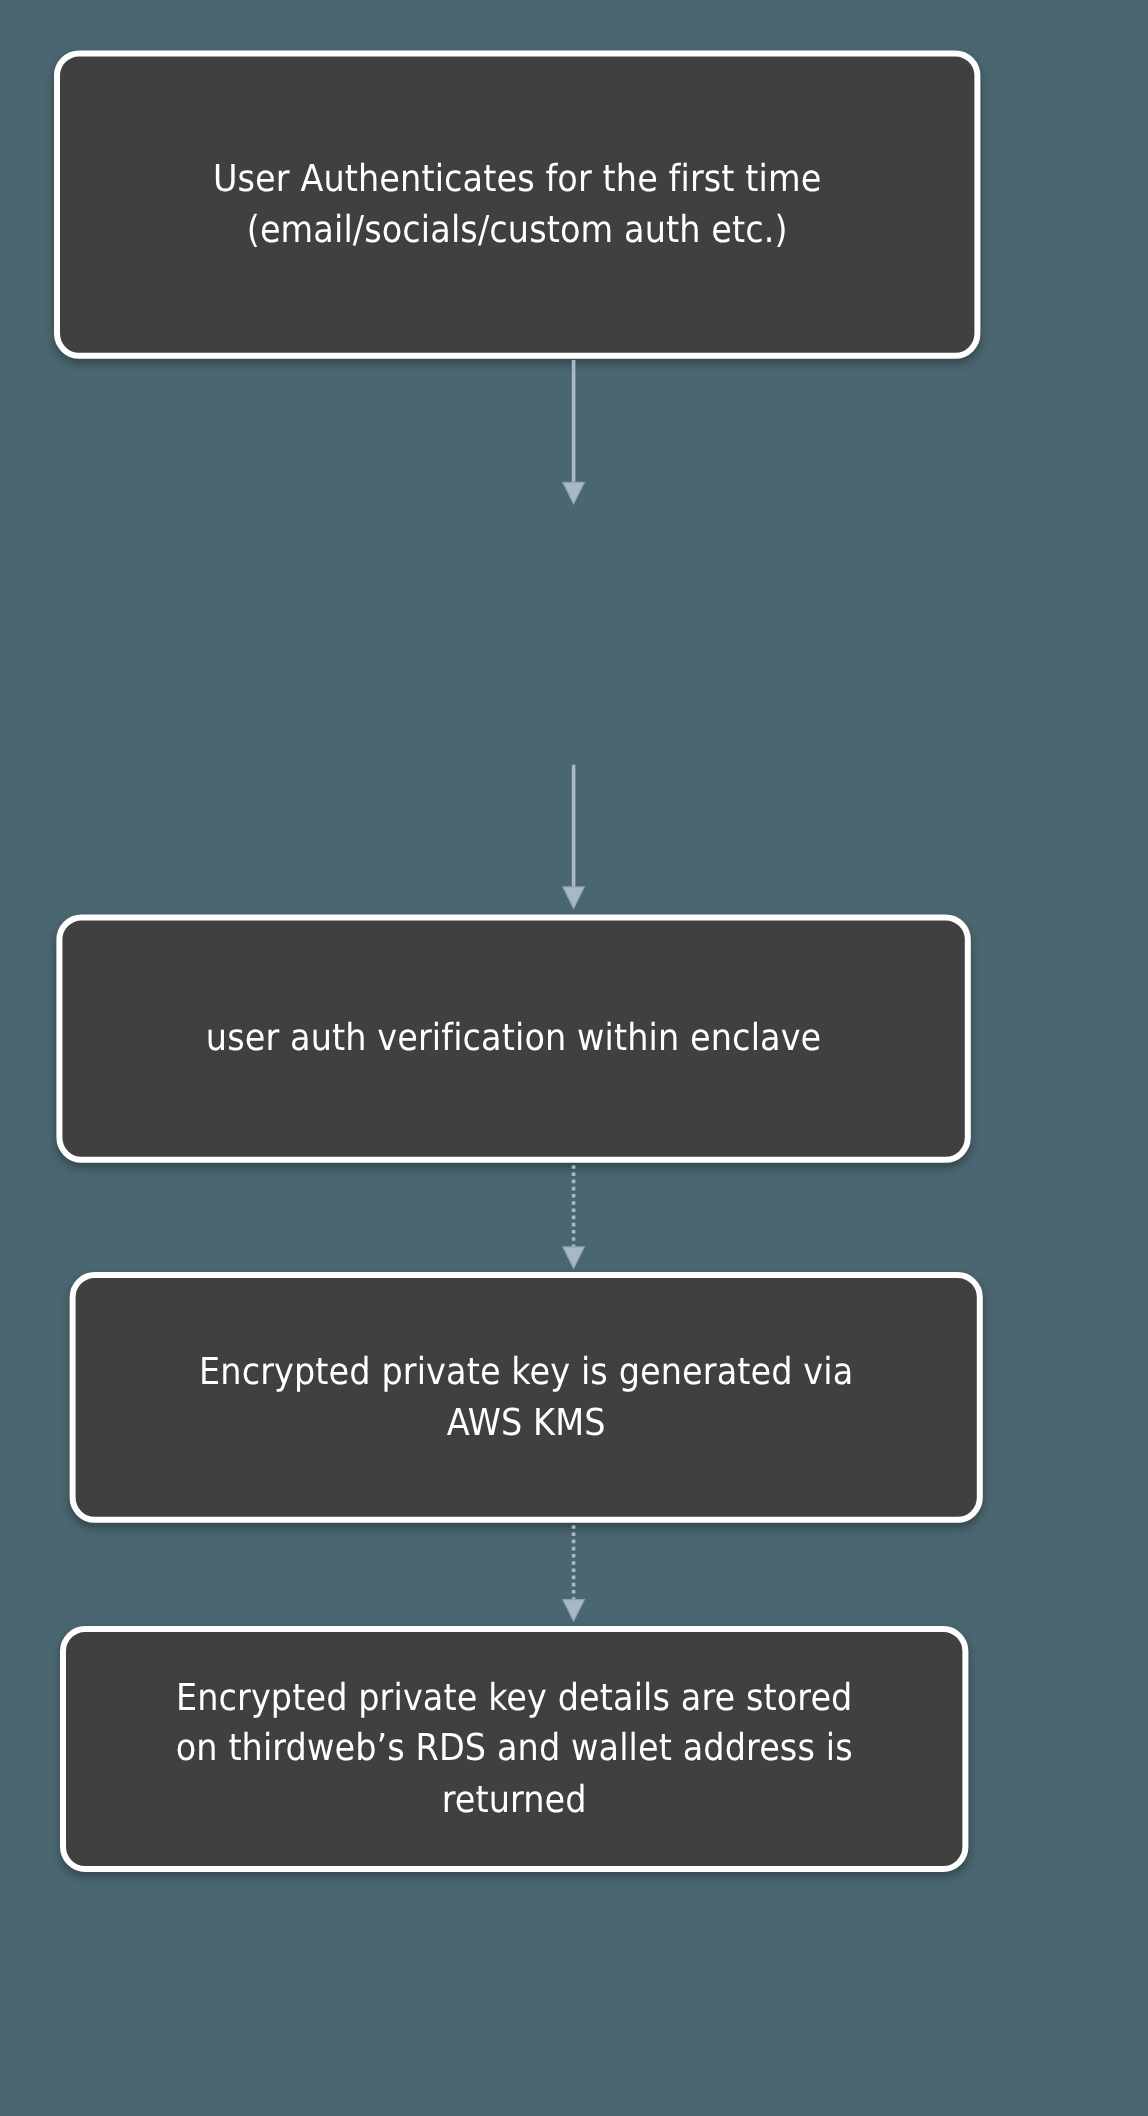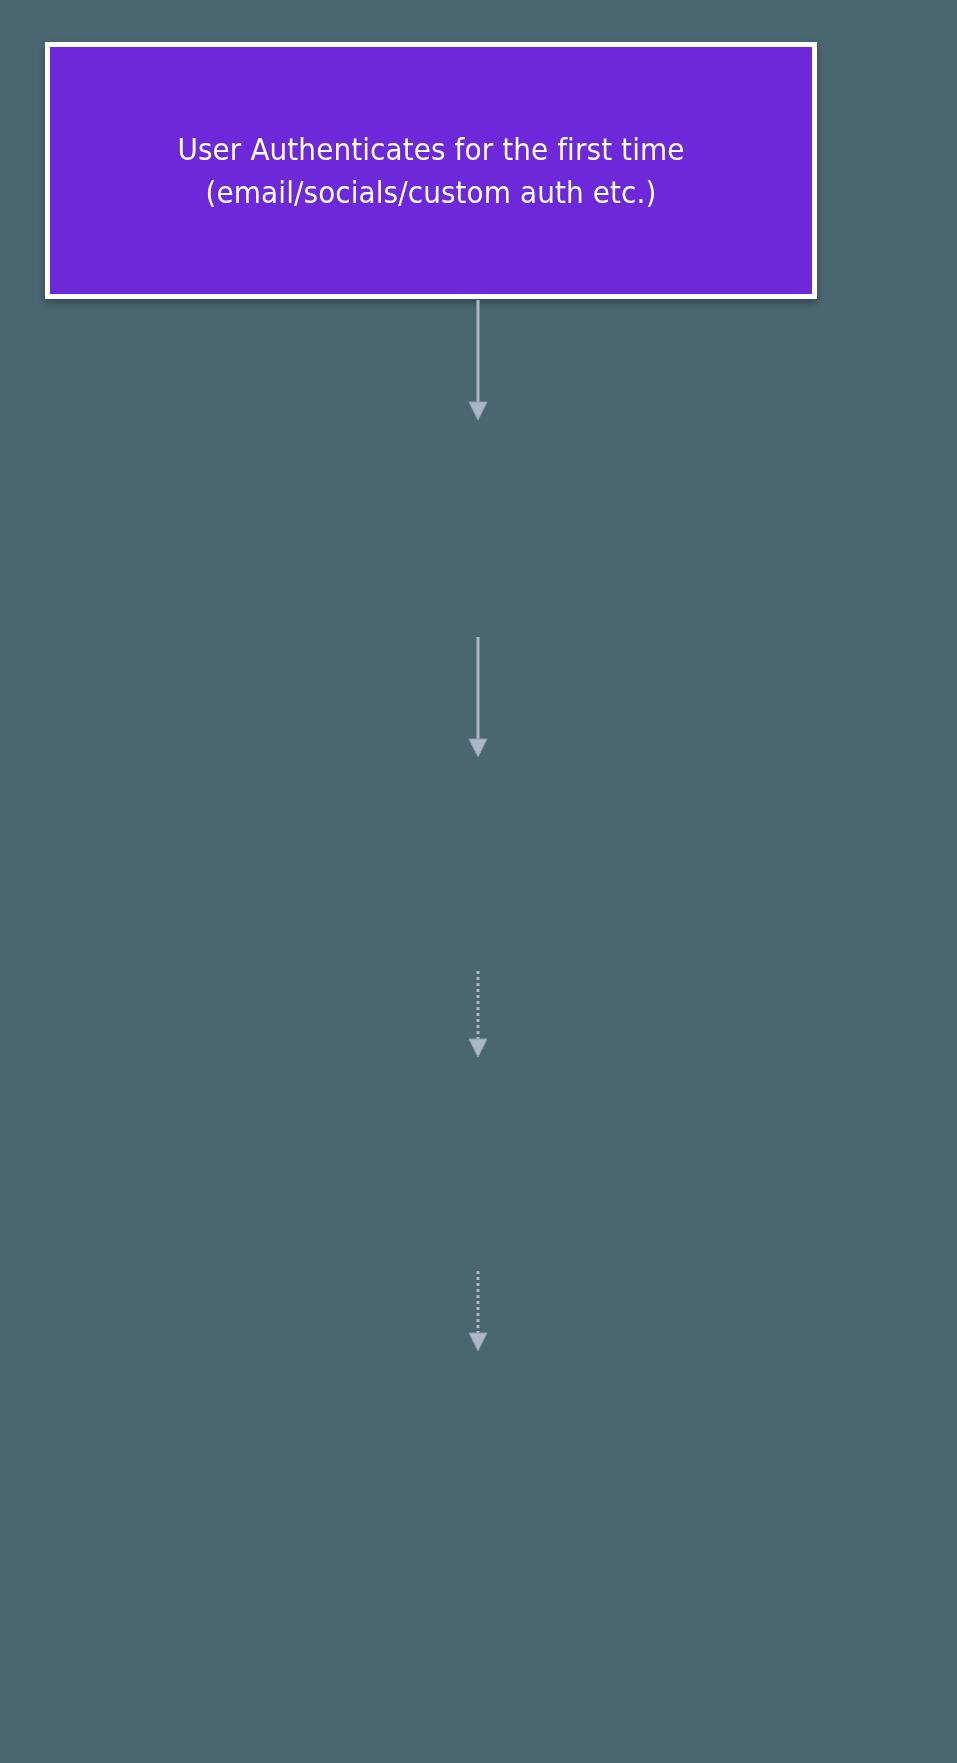--- a/index.html
+++ b/index.html
@@ -20,23 +20,23 @@
     position: absolute;
     inset: 0;
     width: 957px;
     height: 1763px;
   }
 
   
   .node {
     position: absolute;
     box-sizing: border-box;
-    background: #6d28d9;
+    background: #404040;
     border: 5px solid #ffffff;
-    border-radius: 0;
+    border-radius: 21px;
     box-shadow: 0 4px 7px rgba(0, 0, 0, 0.30);
     display: flex;
     align-items: center;
     justify-content: center;
     text-align: center;
     color: #ffffff;
     padding: 6px 18px;
   }
 
   .node-label {
@@ -97,30 +97,42 @@
   </div>
 
 
   <div class="connector" id="edge-2-3">
     <svg viewBox="0 0 26 122" preserveAspectRatio="none" aria-hidden="true">
       <line class="edge-line" x1="13" y1="0" x2="13" y2="104"></line>
       <polygon class="edge-head" points="13,120 4,102 22,102"></polygon>
     </svg>
   </div>
 
+  <div class="node" id="node-3">
+    <span class="node-label">user auth verification within enclave</span>
+  </div>
 
   <div class="connector" id="edge-3-4">
     <svg viewBox="0 0 26 88" preserveAspectRatio="none" aria-hidden="true">
       <line class="edge-line dashed" x1="13" y1="0" x2="13" y2="70"></line>
       <polygon class="edge-head" points="13,86 4,68 22,68"></polygon>
     </svg>
   </div>
 
+  <div class="node" id="node-4">
+    <span class="node-label">Encrypted private key is generated via
+AWS KMS</span>
+  </div>
 
   <div class="connector" id="edge-4-5">
     <svg viewBox="0 0 26 82" preserveAspectRatio="none" aria-hidden="true">
       <line class="edge-line dashed" x1="13" y1="0" x2="13" y2="64"></line>
       <polygon class="edge-head" points="13,80 4,62 22,62"></polygon>
     </svg>
   </div>
 
+  <div class="node" id="node-5">
+    <span class="node-label">Encrypted private key details are stored
+on thirdweb’s RDS and wallet address is
+returned</span>
+  </div>
 
 </div>
 
 </body></html>

